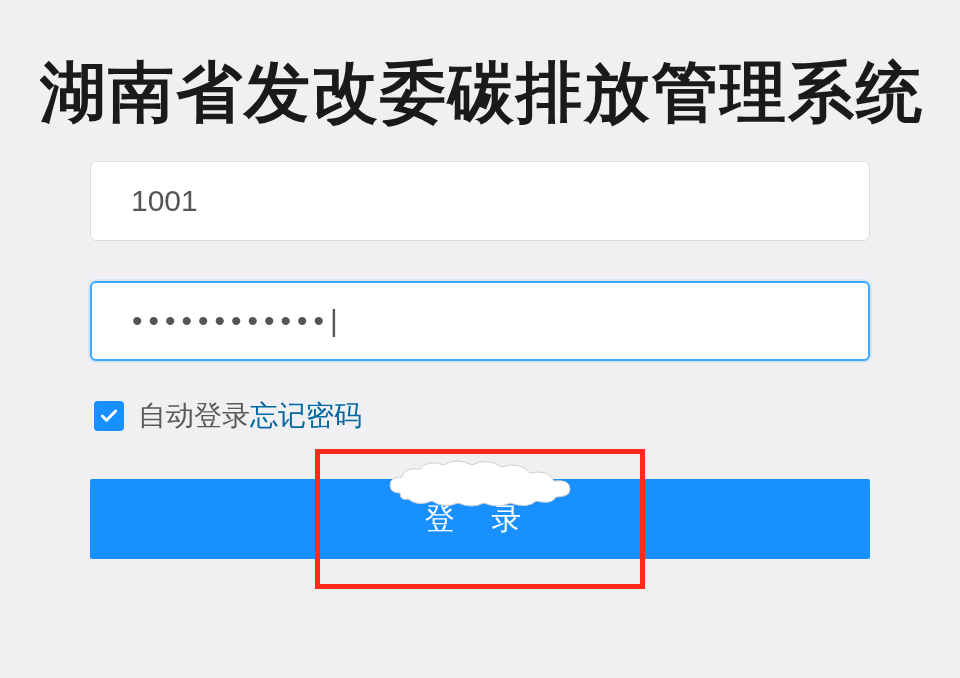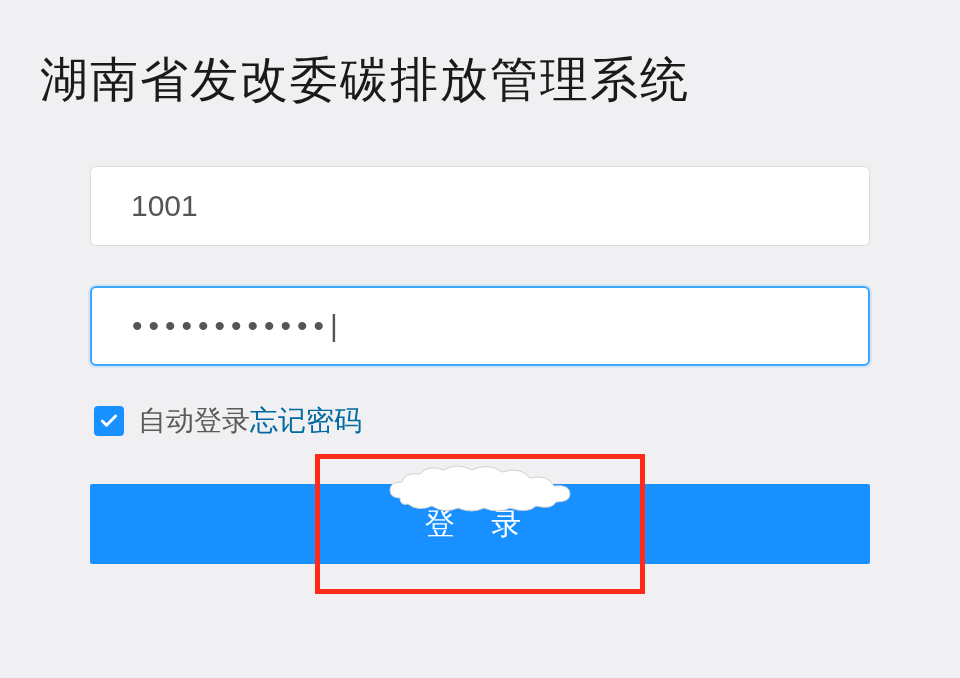--- a/index.html
+++ b/index.html
@@ -8,29 +8,29 @@
       box-sizing: border-box;
     }
     body {
       width: 960px;
       height: 678px;
       background: #f0f0f2;
       font-family: "Microsoft YaHei", "PingFang SC", sans-serif;
       overflow: hidden;
     }
     .page-title {
-      font-size: 48px;
-      font-weight: 400;
+      font-size: 66px;
+      font-weight: 700;
       color: #1a1a1a;
       padding: 48px 2px 0 40px;
       letter-spacing: 2px;
     }
     .form-wrap {
       width: 780px;
-      margin: 54px auto 0;
+      margin: 23px auto 0;
       position: relative;
     }
     .input-box {
       width: 100%;
       height: 80px;
       background: #fff;
       border: 1px solid #dcdcdc;
       border-radius: 6px;
       padding: 0 40px;
       font-size: 30px;

